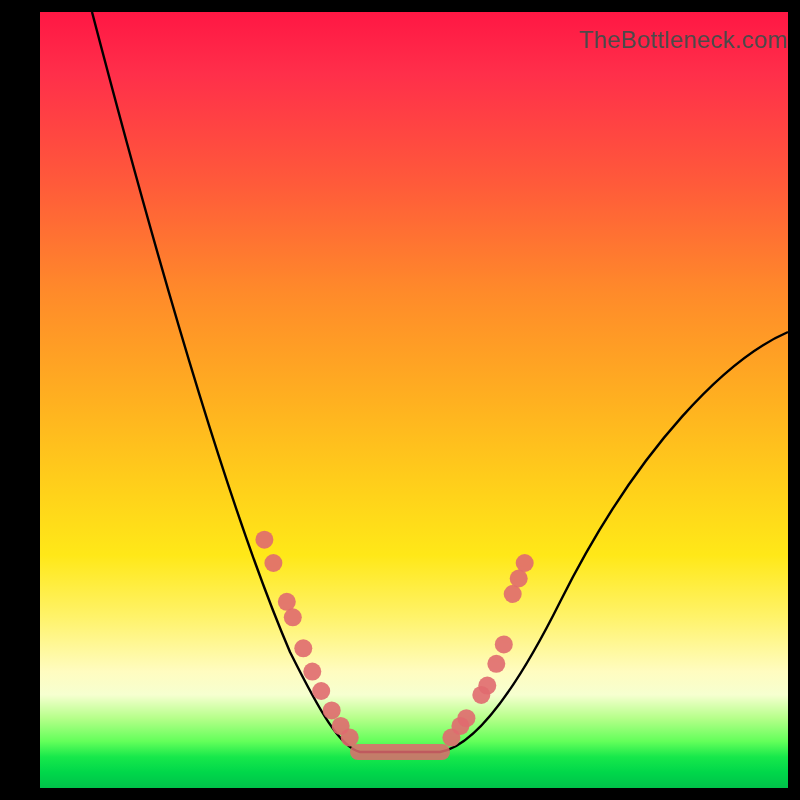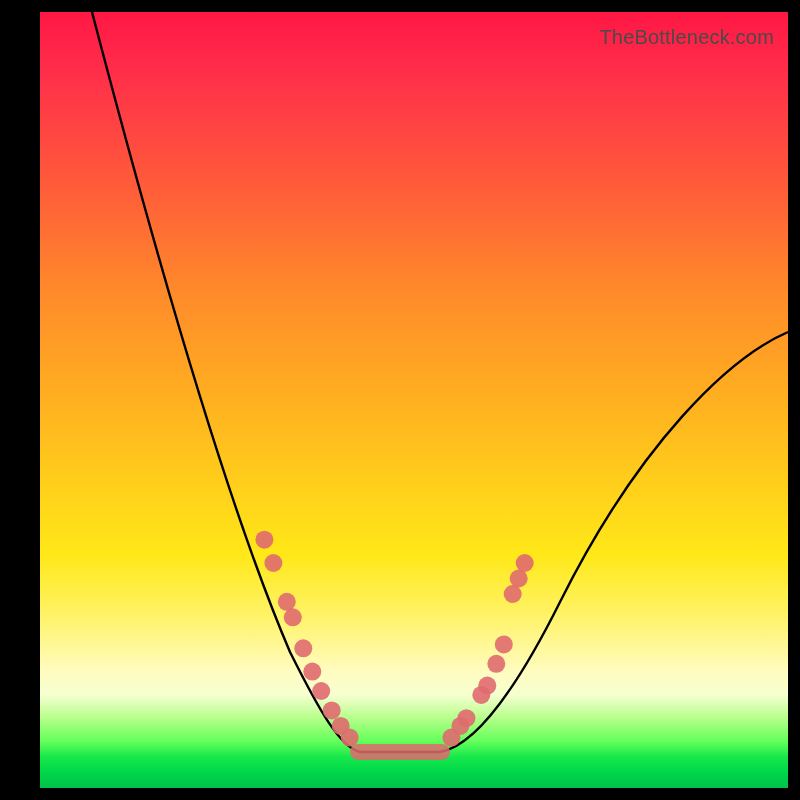--- a/index.html
+++ b/index.html
@@ -37,23 +37,23 @@
       #f6ffd0 88%,
       #b6ff8a 91%,
       #63ff5a 94%,
       #17e84b 96%,
       #00d74a 98%,
       #00c24a 100%);
   }
   .watermark {
     position: absolute;
     top: 14px;
-    right: 14px;
+    right: 0;
     color: #4a4a4a;
-    font-size: 20px;
+    font-size: 24px;
     font-weight: 400;
     letter-spacing: 0.2px;
     font-family: Arial, Helvetica, sans-serif;
   }
   svg.curve {
     position: absolute;
     left: 0;
     top: 0;
     width: 748px;
     height: 776px;

